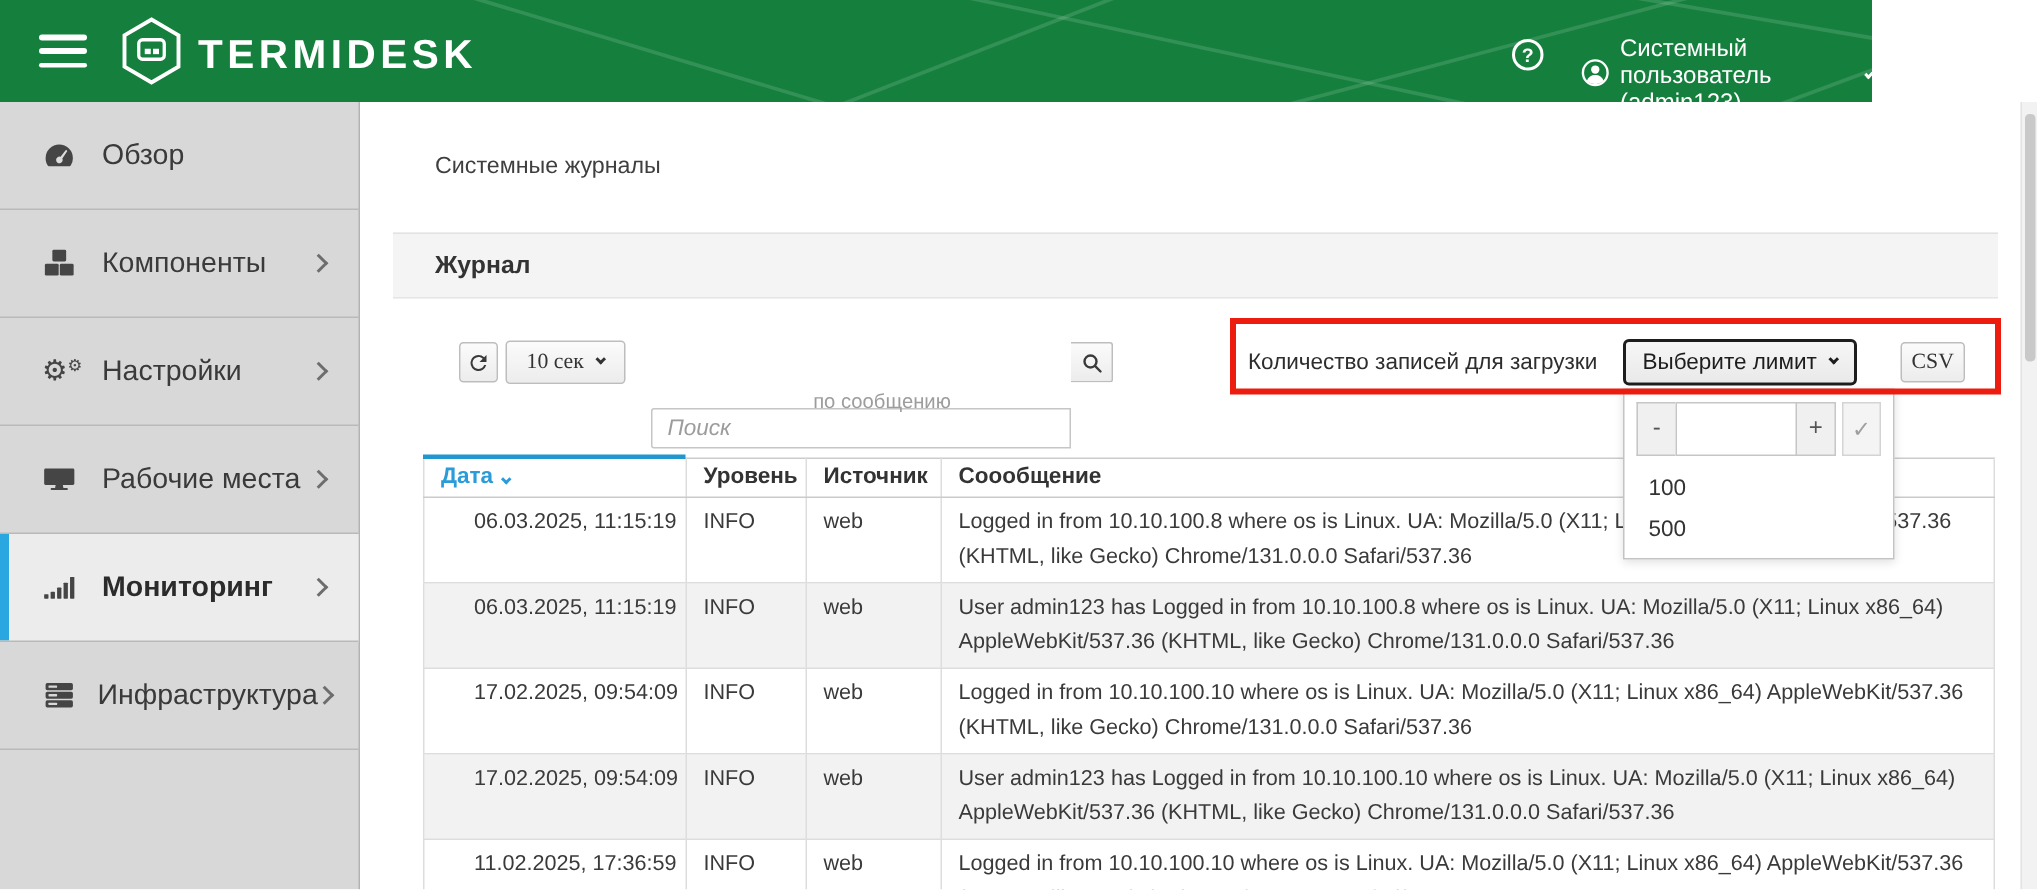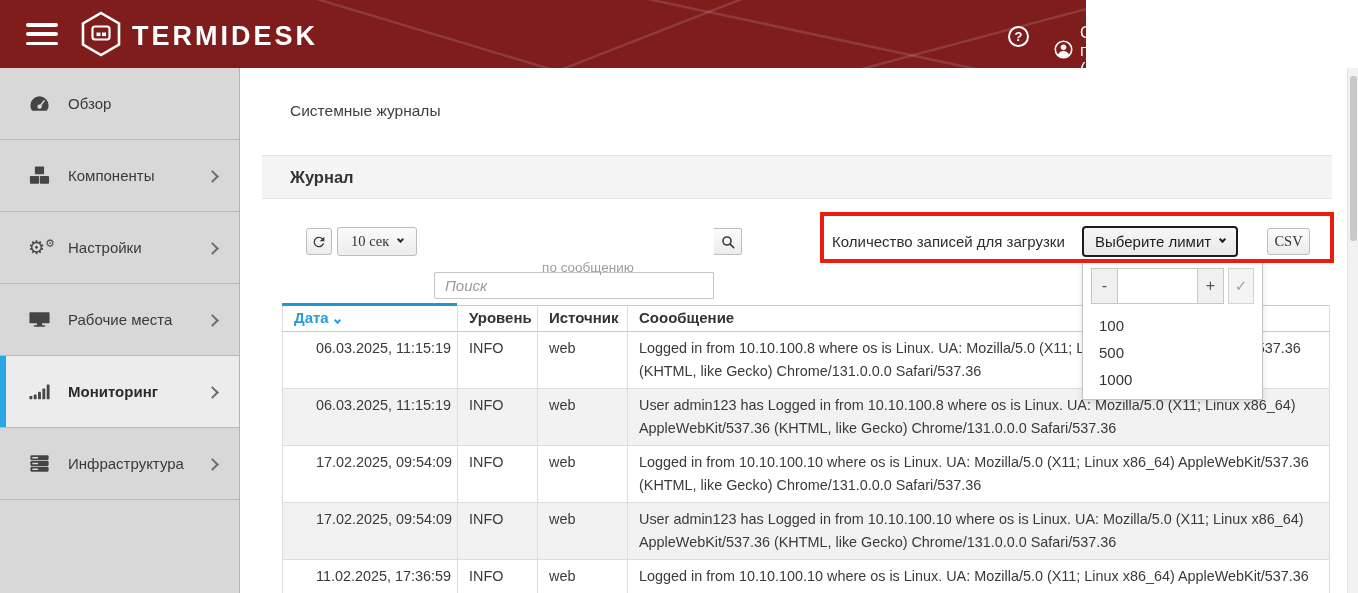--- a/index.html
+++ b/index.html
@@ -1,38 +1,38 @@
 <!DOCTYPE html>
 <html lang="ru"><head>
 <meta charset="utf-8">
 <style>
   * { margin:0; padding:0; box-sizing:border-box; }
   html,body { width:1358px; height:593px; overflow:hidden; }
   body { font-family:"Liberation Sans","DejaVu Sans",sans-serif; background:#fff; color:#3a3a3a; }
   #app { position:relative; width:1358px; height:593px; overflow:hidden; background:#fff; }
 
   
-  .header { position:absolute; left:0; top:0; width:1086px; height:68px; background:#7f1d1d; z-index:30; }
+  .header { position:absolute; left:0; top:0; width:1248px; height:68px; background:#15803d; z-index:30; }
   .hdr-lines { position:absolute; left:0; top:0; }
   .hamburger { position:absolute; left:26px; top:23px; width:32px; height:22px; display:flex; flex-direction:column; justify-content:space-between; cursor:pointer; }
   .hamburger span { display:block; height:3.5px; background:#fff; border-radius:2px; }
   .brand { position:absolute; left:80px; top:11px; display:flex; align-items:center; gap:10px; color:#fff; }
   .brand-word { font-size:27px; font-weight:bold; letter-spacing:3px; color:#fff; }
   .help-btn { position:absolute; left:1008px; top:26px; width:21px; height:21px; border:2px solid #fff; border-radius:50%; color:#fff; font-size:13px; font-weight:bold; text-align:center; line-height:17px; cursor:pointer; }
   .user-menu { position:absolute; left:1054px; top:24px; display:flex; align-items:center; gap:7px; color:#fff; font-size:16px; cursor:pointer; }
   .chev { display:inline-block; width:7px; height:7px; border-right:2px solid currentColor; border-bottom:2px solid currentColor; }
   .chev.down { transform:rotate(45deg); margin-top:-4px; }
   .chev.right { transform:rotate(-45deg); }
   .chev.sm { width:5px; height:5px; }
 
   
   .sidebar { position:absolute; left:0; top:68px; width:240px; height:525px; background:#d8d8d8; border-right:1px solid #b3b3b3; z-index:20; }
   .side-item { height:72px; display:flex; align-items:center; padding-left:28px; border-bottom:1px solid #b9b9b9; cursor:pointer; position:relative; }
   .side-item .s-icon { width:26px; margin-right:14px; color:#454545; display:flex; align-items:center; }
-  .side-item .s-label { font-size:15px; color:#3a3a3a; }
+  .side-item .s-label { font-size:19px; color:#3a3a3a; }
   .side-item .s-chev { margin-left:auto; margin-right:22px; color:#6d6d6d; }
   .side-item .s-chev .chev { width:9px; height:9px; border-width:2px; }
   .side-item.active { background:#ececec; box-shadow:inset 6px 0 0 #2aa7e0; }
   .side-item.active .s-label { font-weight:bold; color:#2b2b2b; }
 
   
   .page-title { position:absolute; left:290px; top:102px; font-size:15.5px; color:#3f3f3f; z-index:5; }
   .card-header { position:absolute; left:262px; top:155px; width:1070px; height:44px; background:#f4f4f4; border-top:1px solid #e2e2e2; border-bottom:1px solid #e6e6e6; line-height:42px; padding-left:28px; font-size:16.5px; font-weight:bold; color:#333; z-index:5; }
 
   
@@ -235,21 +235,20 @@
       <button class="step-btn step-minus">-</button>
       <input class="step-input" type="text" value="" style="">
       <button class="step-btn step-plus">+</button>
       <button class="step-apply"><span>✓</span></button>
     </div>
 
       <div class="limit-option">100</div>
 
       <div class="limit-option">500</div>
 
-      <div class="limit-option">1000</div>
 
   </div>
 
   <div class="sort-bar"></div>
   <table class="log-table">
     <colgroup>
         <col style="width:175px">
         <col style="width:80px">
         <col style="width:90px">
         <col>

